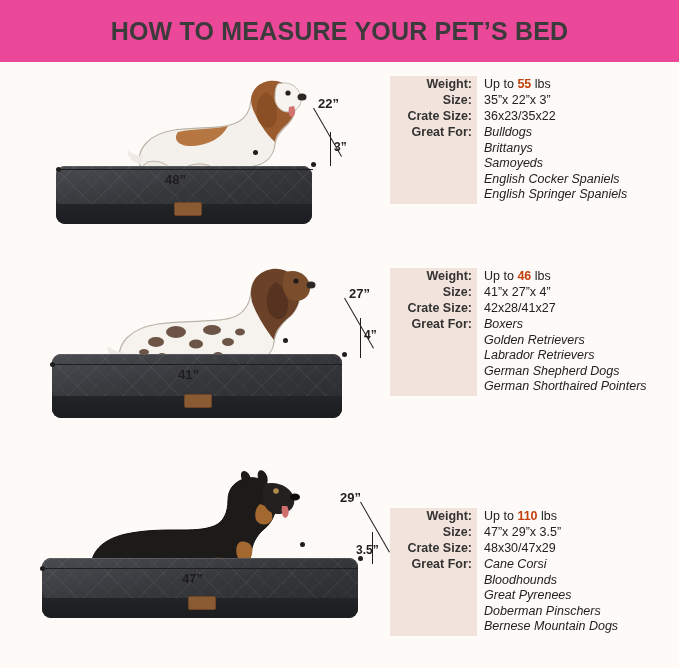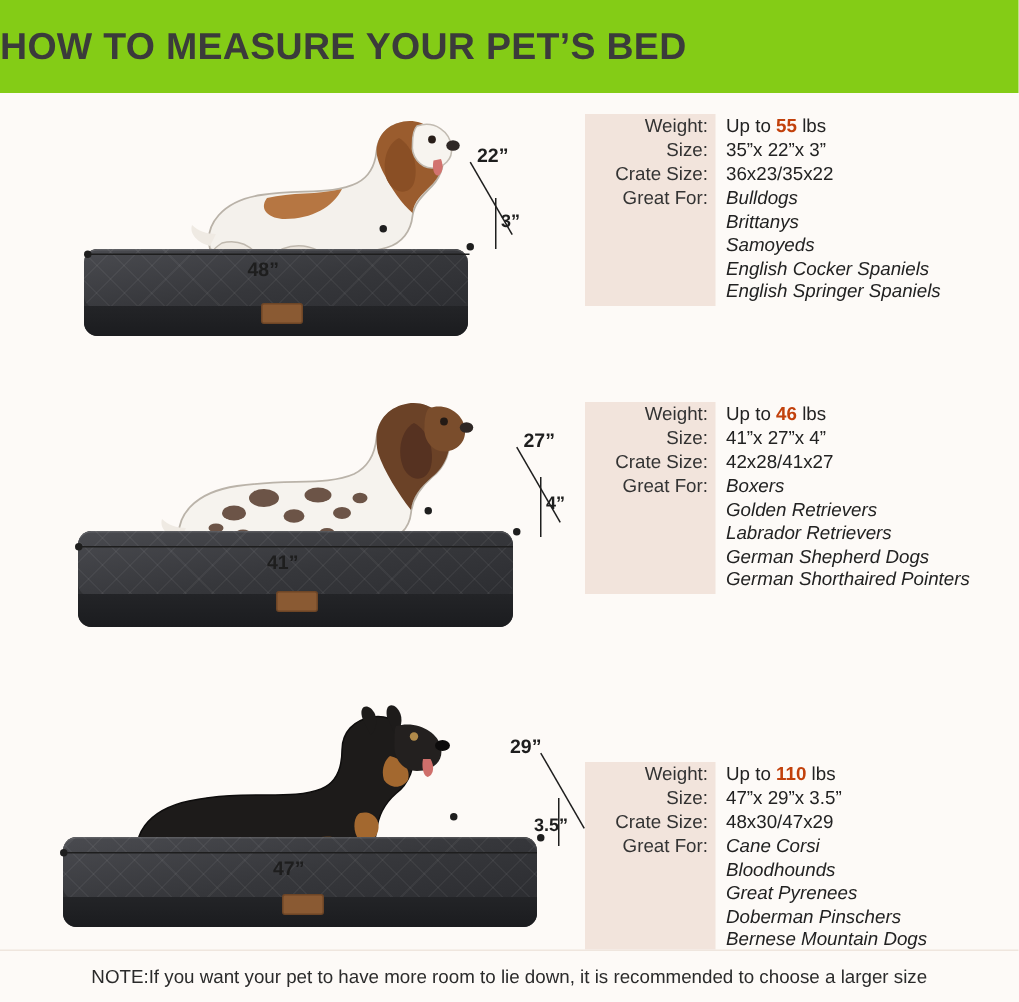--- a/index.html
+++ b/index.html
@@ -16,24 +16,25 @@
   }
   .page {
     position: relative;
     width: 679px;
     height: 668px;
     background: #fdfaf7;
     display: flex;
     flex-direction: column;
   }
   .header {
-    background: #84cc16;
+    background: #ec4899;
     height: 62px;
     display: flex;
     align-items: center;
+    justify-content: center;
     flex: none;
   }
   .header-title {
     font-size: 25px;
     font-weight: bold;
     letter-spacing: 0.2px;
     color: #3b3b3b;
     text-align: center;
     font-family: "Liberation Sans", sans-serif;
   }
@@ -73,21 +74,21 @@
     border-collapse: collapse;
     font-size: 12.5px;
   }
   .spec-table td {
     vertical-align: top;
     padding: 1px 0;
   }
   .spec-label {
     width: 82px;
     background: #f2e4dc;
-    font-weight: normal;
+    font-weight: bold;
     text-align: right;
     padding-right: 5px !important;
     color: #333;
     white-space: nowrap;
   }
   .spec-value {
     padding-left: 7px !important;
     color: #222;
     white-space: nowrap;
   }
@@ -469,16 +470,15 @@
                   <li>Doberman Pinschers</li>
                   <li>Bernese Mountain Dogs</li>
                 </ul>
               </td>
             </tr>
           </tbody>
         </table>
       </div>
     </div>
 
-    <div class="note">NOTE:If you want your pet to have more room to lie down, it is recommended to choose a larger size</div>
 
   </div>
 </div>
 
 </body></html>

